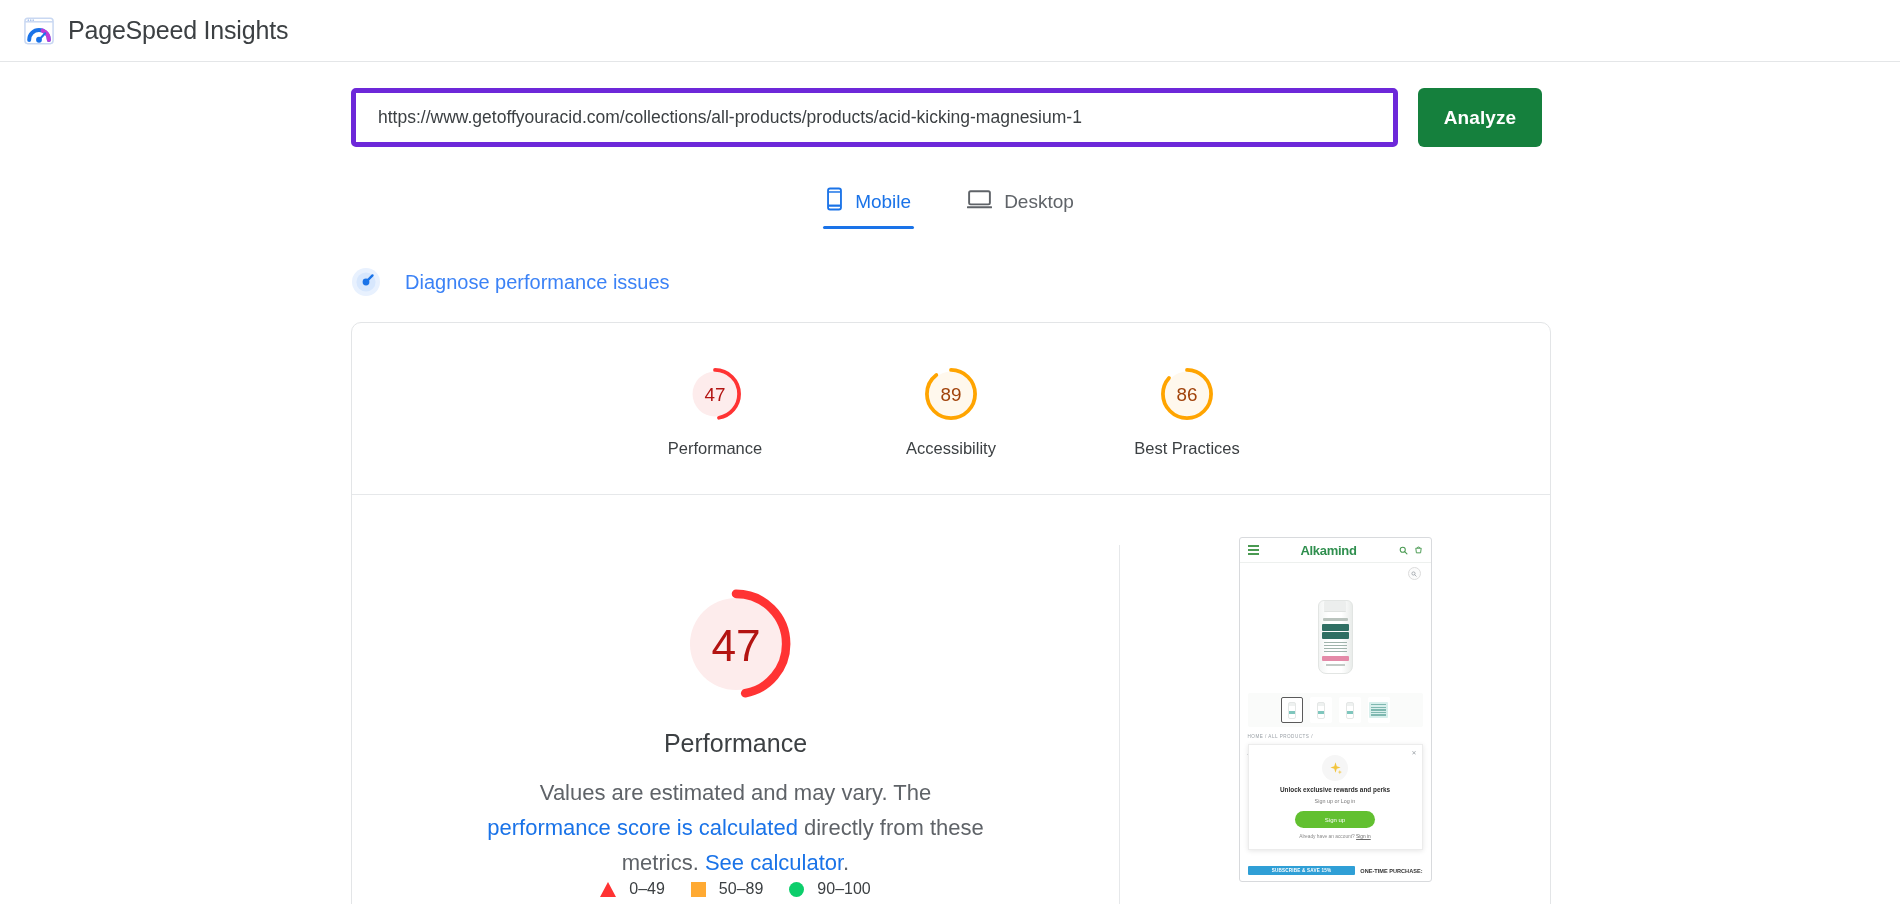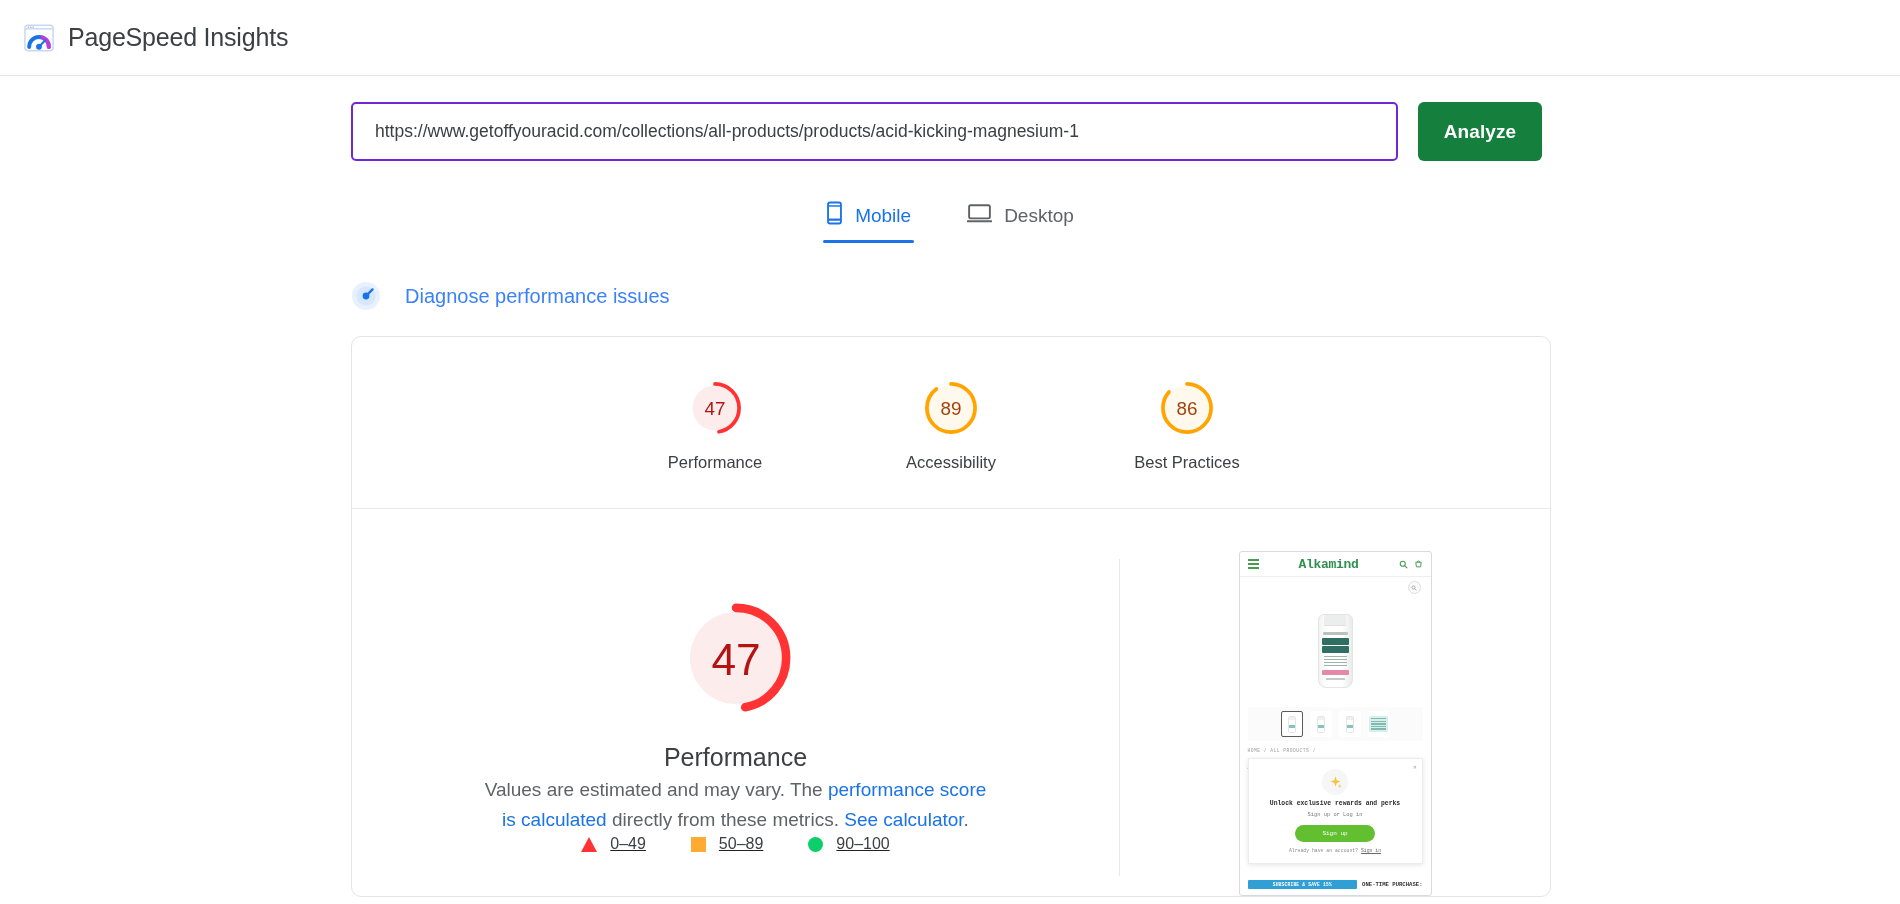--- a/index.html
+++ b/index.html
@@ -7,21 +7,21 @@
   body {
     width: 1900px; height: 904px;
     background: #ffffff;
     font-family: "Liberation Sans", sans-serif;
     color: #202124;
     overflow: hidden;
   }
 
   
   .header {
-    height: 76px;
+    height: 62px;
     border-bottom: 1px solid #e4e6e8;
     display: flex; align-items: center;
     padding: 0 30px 0 24px;
     position: relative;
   }
   .brand { display: flex; align-items: center; gap: 14px; }
   .brand-logo { width: 30px; height: 30px; display: block; }
   .brand-title {
     font-size: 25px; font-weight: 400; color: #3c4043;
     letter-spacing: -0.2px; white-space: nowrap;
@@ -43,21 +43,21 @@
   }
 
   
   .search-row {
     display: flex; align-items: center; gap: 20px;
     padding: 26px 0 0 0;
     margin-left: 351px;
   }
   .url-input {
     width: 1047px; height: 59px;
-    border: 2px solid #6d28d9; border-radius: 5px;
+    border: 5px solid #6d28d9; border-radius: 5px;
     padding: 0 22px;
     font-size: 17.5px; color: #3c4043;
     font-family: "Liberation Sans", sans-serif;
     background: #fff; outline: none;
   }
   .analyze-btn {
     height: 59px; min-width: 124px;
     background: #15803d; color: #fff;
     border: none; border-radius: 6px;
     font-size: 19px; font-weight: 700; cursor: pointer;
@@ -121,26 +121,26 @@
   .detail-left {
     flex: 1;
     display: flex; flex-direction: column; align-items: center;
     padding: 50px 0 30px 0;
   }
   .gauge-big { width: 118px; height: 118px; display: block; }
   .perf-title {
     font-size: 25px; color: #3c4043; margin-top: 26px; font-weight: 400;
   }
   .perf-desc {
-    margin-top: 3px; width: 520px; text-align: center;
-    font-size: 19px; line-height: 1.58; color: #5f6368;
+    margin-top: 18px; width: 520px; text-align: center;
+    font-size: 22px; line-height: 1.58; color: #5f6368;
   }
   .perf-desc a { color: #1a73e8; text-decoration: none; cursor: pointer; }
   .legend {
-    display: flex; align-items: center; gap: 45px;  text-decoration: underline;
+    display: flex; align-items: center; gap: 26px; 
   }
   .legend-item { display: flex; align-items: center; gap: 13px; }
   .legend-text { font-size: 16px; color: #3c4043; }
   .sw-tri {
     width: 0; height: 0;
     border-left: 8.5px solid transparent; border-right: 8.5px solid transparent;
     border-bottom: 15px solid #f33;
   }
   .sw-sq { width: 15px; height: 15px; background: #fa3; }
   .sw-cir { width: 15px; height: 15px; border-radius: 50%; background: #0cce6b; }
@@ -155,21 +155,21 @@
     display: flex; justify-content: center;
     padding-top: 2px;
   }
 
   
   .thumb {
     width: 193px; height: 345px;
     border: 1px solid #d8dadd; border-radius: 3px;
     background: #fff; overflow: hidden;
     position: relative;
-    font-family: Liberation Mono, monospace;
+    font-family: Liberation Sans, sans-serif;
   }
   .th-topbar {
     height: 25px; display: flex; align-items: center;
     padding: 0 8px; gap: 6px; border-bottom: 1px solid #edf0ee;
   }
   .th-burger { display: flex; flex-direction: column; gap: 2.5px; }
   .th-burger i { display: block; width: 11px; height: 1.6px; background: #4a9a52; }
   .th-logo {
     flex: 1; text-align: center;
     font-size: 13px; font-weight: 700; color: #2f8f4e; letter-spacing: -0.3px;

